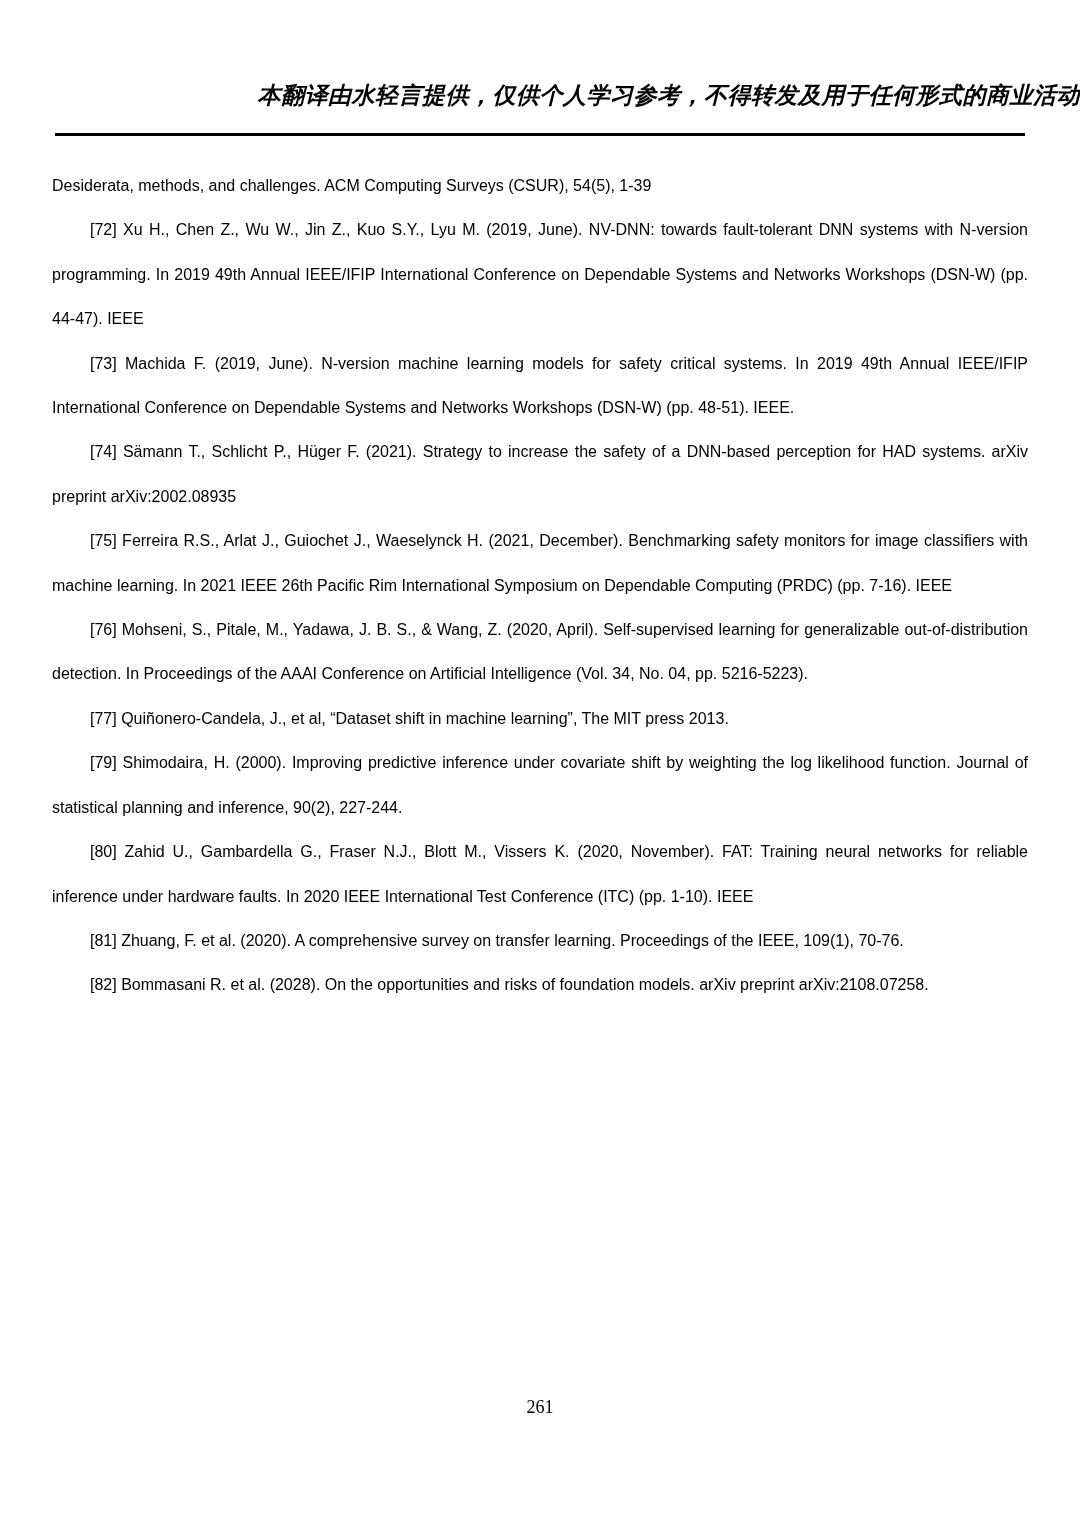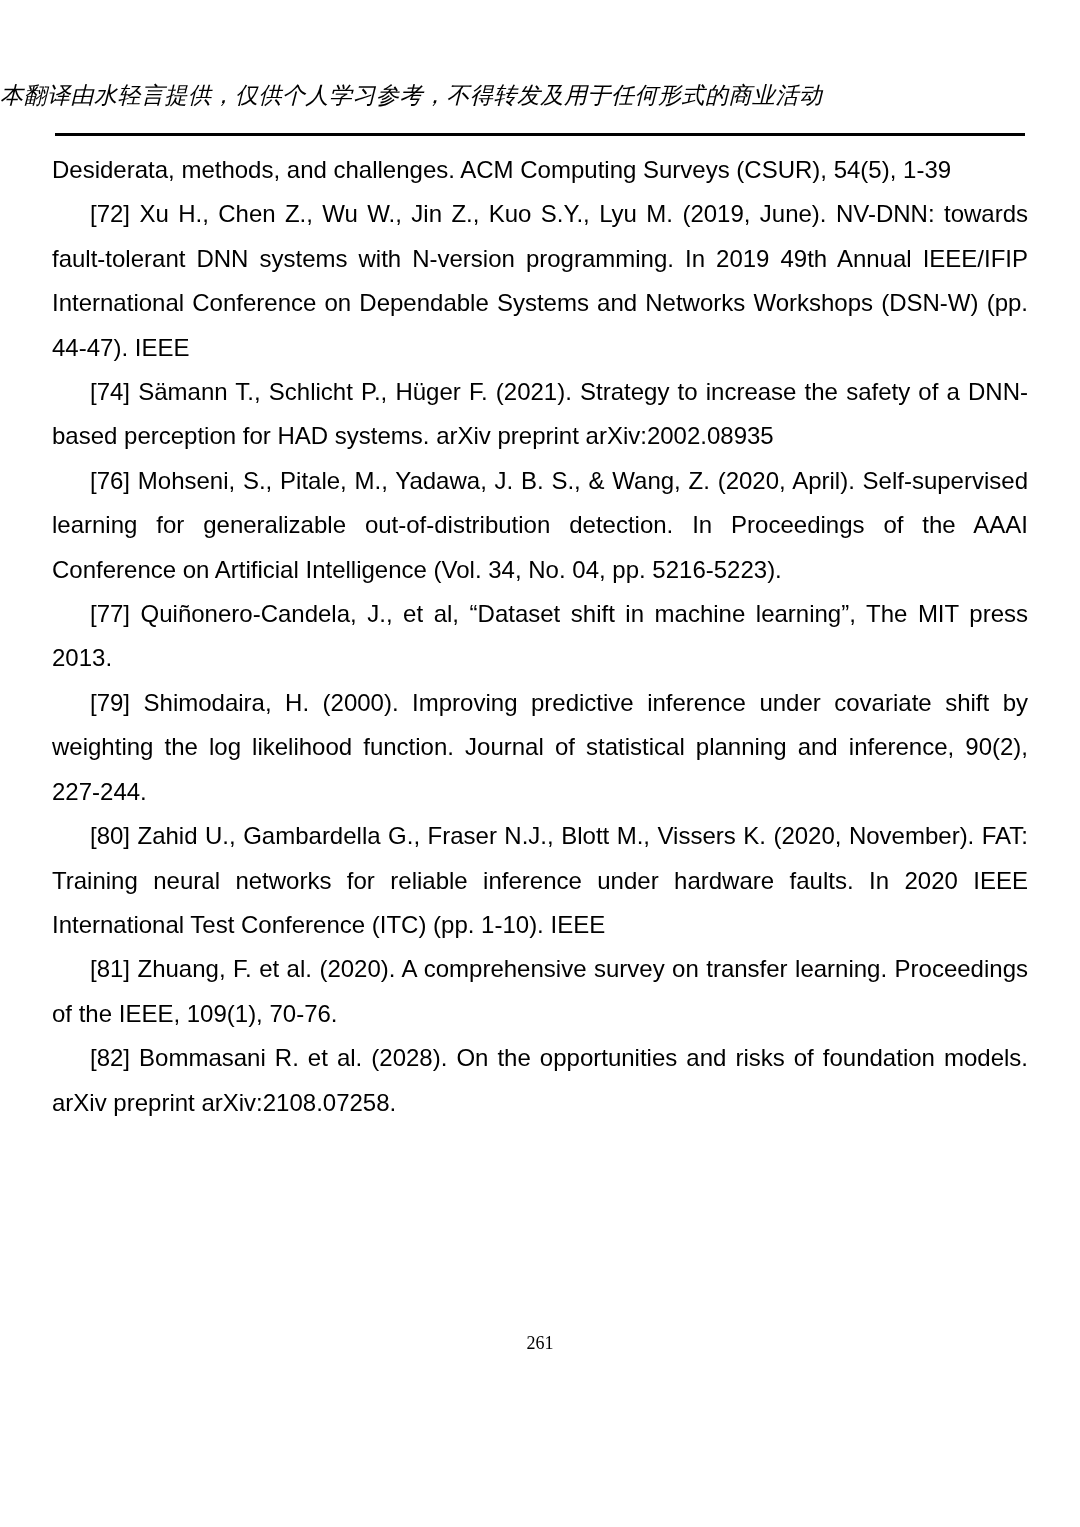--- a/index.html
+++ b/index.html
@@ -12,46 +12,46 @@
   }
   .page {
     position: relative;
     width: 1080px;
     height: 1527px;
     background: #ffffff;
     overflow: hidden;
   }
   .notice {
     margin-top: 82px;
-    text-align: left;
-    font-weight: normal;
+    text-align: right;
+    font-weight: bold;
     font-style: italic;
     font-size: 23px;
     letter-spacing: 0.5px;
     line-height: 27px;
   }
   .rule {
     margin: 24px 55px 0 55px;
     border: none;
     border-top: 3px solid #000000;
     height: 0;
   }
   .content {
-    margin: 0 52px;
+    margin: 16px 52px;
     padding-top: 12px;
-    font-size: 24px;
+    font-size: 16px;
     line-height: 44.4px;
     text-align: justify;
   }
   .content p { margin: 0; }
   .cont-line { text-indent: 0; }
   .ref { text-indent: 38px; }
   .page-num {
     position: absolute;
-    top: 1332px;
+    top: 1396px;
     left: 0;
     width: 100%;
     text-align: center;
     font-family: "Liberation Serif", serif;
     font-size: 18px;
     line-height: 22px;
   }
 </style>
 </head>
 <body>
@@ -59,21 +59,23 @@
 <div class="page">
 
   <div class="notice">本翻译由水轻言提供，仅供个人学习参考，不得转发及用于任何形式的商业活动</div>
 
   <hr class="rule">
 
   <div class="content">
     <p class="cont-line">Desiderata, methods, and challenges. ACM Computing Surveys (CSUR), 54(5), 1-39</p>
     <div>
         <p class="ref">[72] Xu H., Chen Z., Wu W., Jin Z., Kuo S.Y., Lyu M. (2019, June). NV-DNN: towards fault-tolerant DNN systems with N-version programming. In 2019 49th Annual IEEE/IFIP International Conference on Dependable Systems and Networks Workshops (DSN-W) (pp. 44-47). IEEE</p>
+        <p class="ref">[73] Machida F. (2019, June). N-version machine learning models for safety critical systems. In 2019 49th Annual IEEE/IFIP International Conference on Dependable Systems and Networks Workshops (DSN-W) (pp. 48-51). IEEE.</p>
         <p class="ref">[74] Sämann T., Schlicht P., Hüger F. (2021). Strategy to increase the safety of a DNN-based perception for HAD systems. arXiv preprint arXiv:2002.08935</p>
+        <p class="ref">[75] Ferreira R.S., Arlat J., Guiochet J., Waeselynck H. (2021, December). Benchmarking safety monitors for image classifiers with machine learning. In 2021 IEEE 26th Pacific Rim International Symposium on Dependable Computing (PRDC) (pp. 7-16). IEEE</p>
         <p class="ref">[76] Mohseni, S., Pitale, M., Yadawa, J. B. S., &amp; Wang, Z. (2020, April). Self-supervised learning for generalizable out-of-distribution detection. In Proceedings of the AAAI Conference on Artificial Intelligence (Vol. 34, No. 04, pp. 5216-5223).</p>
         <p class="ref">[77] Quiñonero-Candela, J., et al, “Dataset shift in machine learning”, The MIT press 2013.</p>
         <p class="ref">[79] Shimodaira, H. (2000). Improving predictive inference under covariate shift by weighting the log likelihood function. Journal of statistical planning and inference, 90(2), 227-244.</p>
         <p class="ref">[80] Zahid U., Gambardella G., Fraser N.J., Blott M., Vissers K. (2020, November). FAT: Training neural networks for reliable inference under hardware faults. In 2020 IEEE International Test Conference (ITC) (pp. 1-10). IEEE</p>
         <p class="ref">[81] Zhuang, F. et al. (2020). A comprehensive survey on transfer learning. Proceedings of the IEEE, 109(1), 70-76.</p>
         <p class="ref">[82] Bommasani R. et al. (2028). On the opportunities and risks of foundation models. arXiv preprint arXiv:2108.07258.</p>
       </div>
   </div>
 
   <div class="page-num">261</div>

